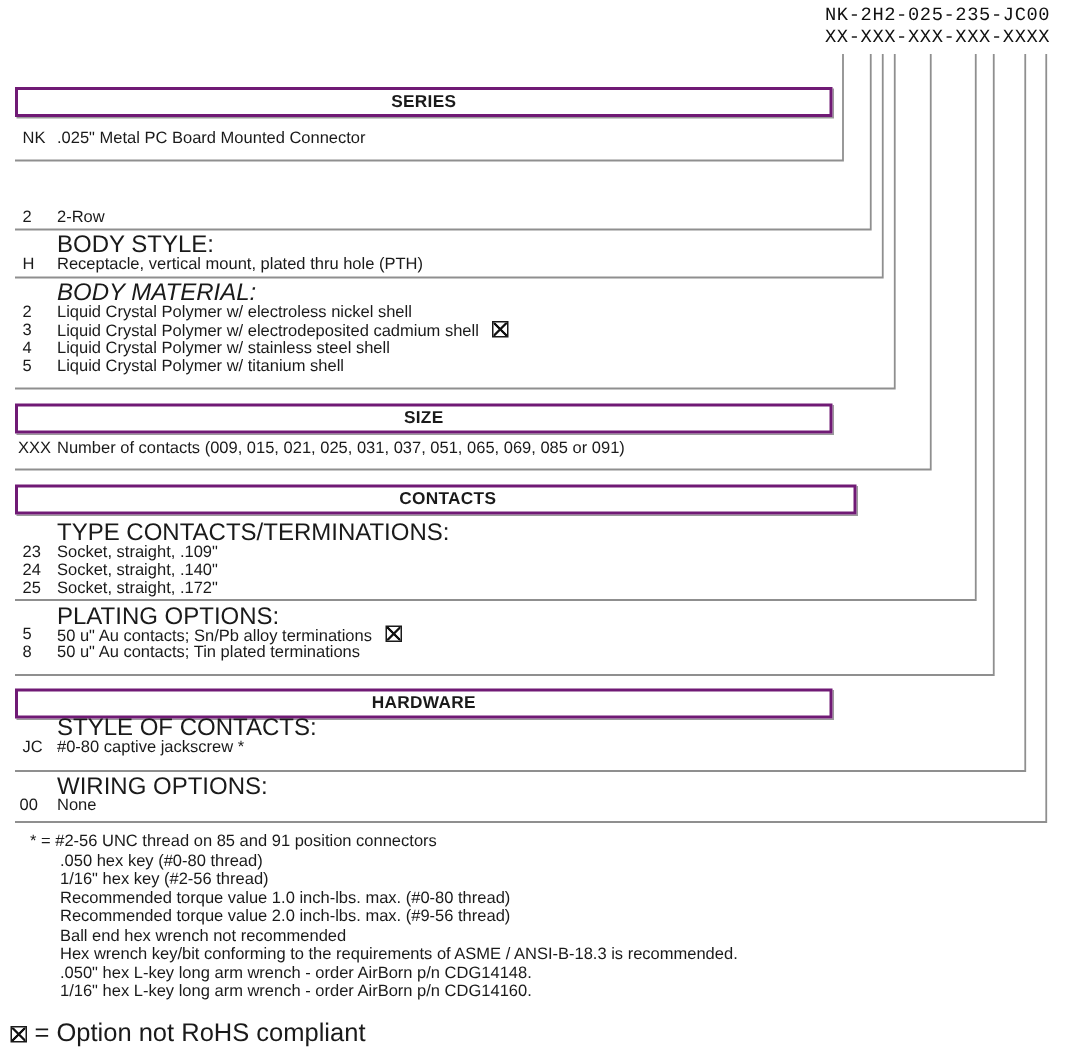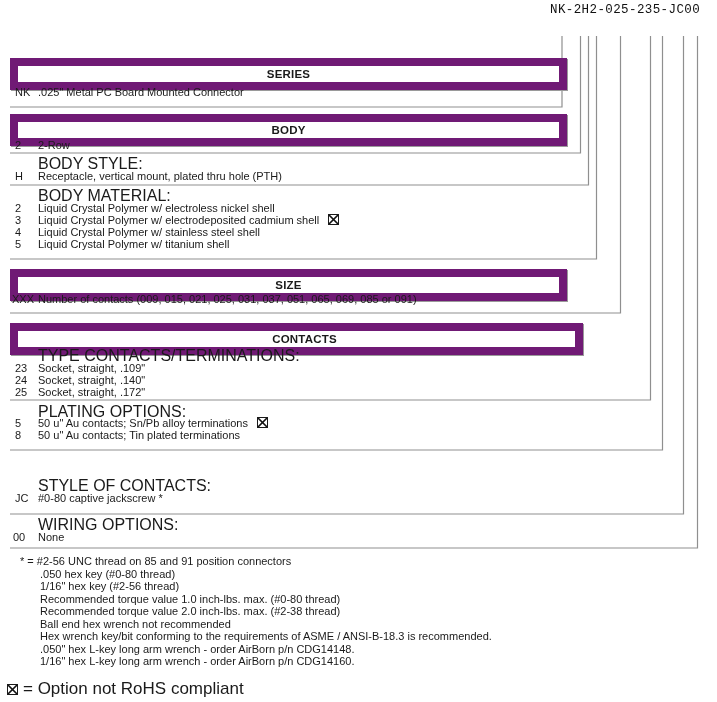--- a/index.html
+++ b/index.html
@@ -1,21 +1,21 @@
 <!DOCTYPE html>
 <html><head>
 <meta charset="utf-8">
 <style>
   html,body{margin:0;padding:0;background:#fff;}
   .page{position:relative;width:717px;height:702px;background:#ffffff;
         font-family:"Liberation Sans",sans-serif;color:#1a1a1a;overflow:hidden;}
   .pn{position:absolute;left:550px;font-family:"Liberation Mono","DejaVu Sans Mono",monospace;
       font-size:12.5px;letter-spacing:0.4px;color:#111;white-space:nowrap;}
   .lines-svg{position:absolute;left:0;top:0;}
-  .secbox{position:absolute;left:10px;width:541px;height:16px;border:8px solid #701a75;
+  .secbox{position:absolute;left:10px;width:541px;height:16px;border:2px solid #701a75;
           box-shadow:1px 1px 0 #9a9a9a;background:#fff;text-align:center;
           font-weight:bold;font-size:11.5px;line-height:16px;letter-spacing:0.2px;}
   .row{position:absolute;left:0;width:717px;font-size:11px;line-height:12px;white-space:nowrap;}
   .code{position:absolute;left:15px;}
   .desc{position:absolute;left:38px;}
   .sublabel{position:absolute;left:38px;font-size:16px;line-height:12px;white-space:nowrap;}
   .nr{display:inline-block;width:9px;height:9px;border:1px solid #1a1a1a;margin-left:9px;
       vertical-align:-1px;
       background:
         linear-gradient(45deg, transparent 42%, #111 46%, #111 54%, transparent 58%),
@@ -24,20 +24,21 @@
   .foot .cont{margin-left:20px;}
   .legend{position:absolute;left:7px;top:683px;font-size:17px;line-height:12px;white-space:nowrap;}
   .legend .nr{margin-left:0;margin-right:5px;}
 </style>
 </head>
 <body>
 
 <div class="page">
 
   <div class="pn" style="top:3px;">NK-2H2-025-235-JC00</div>
+  <div class="pn" style="top:18px;">XX-XXX-XXX-XXX-XXXX</div>
 
   <svg class="lines-svg" width="717" height="702" viewBox="0 0 717 702">
     <g fill="none" stroke="#8f8f8f" stroke-width="1.2">
       <polyline points="562,36 562,107 10,107"></polyline>
       <polyline points="580.5,36 580.5,153 10,153"></polyline>
       <polyline points="588.5,36 588.5,185 10,185"></polyline>
       <polyline points="596.5,36 596.5,259 10,259"></polyline>
       <polyline points="620.5,36 620.5,313 10,313"></polyline>
       <polyline points="650.5,36 650.5,400 10,400"></polyline>
       <polyline points="662.5,36 662.5,450 10,450"></polyline>
@@ -45,33 +46,32 @@
       <polyline points="697.5,36 697.5,548 10,548"></polyline>
     </g>
   </svg>
 
   <div class="secbox" style="top:58px;">SERIES</div>
   <div class="row" style="top:86px;">
     <span class="code">NK</span>
     <span class="desc">.025" Metal PC Board Mounted Connector</span>
   </div>
 
-  <div class="secbox" style="top:114px;">BODY</div>
   <div class="row" style="top:139px;">
     <span class="code">2</span>
     <span class="desc">2-Row</span>
   </div>
 
   <div class="sublabel" style="top:158px;">BODY STYLE:</div>
   <div class="row" style="top:170px;">
     <span class="code">H</span>
     <span class="desc">Receptacle, vertical mount, plated thru hole (PTH)</span>
   </div>
 
-  <div class="sublabel" style="top:190px;">BODY MATERIAL:</div>
+  <div class="sublabel" style="top:190px;font-style:italic;">BODY MATERIAL:</div>
   <div class="row" style="top:202px;">
     <span class="code">2</span>
     <span class="desc"><span>Liquid Crystal Polymer w/ electroless nickel shell</span></span>
   </div>
   <div class="row" style="top:214px;">
     <span class="code">3</span>
     <span class="desc"><span>Liquid Crystal Polymer w/ electrodeposited cadmium shell</span><span class="nr"></span></span>
   </div>
   <div class="row" style="top:226px;">
     <span class="code">4</span>
@@ -106,37 +106,38 @@
   <div class="sublabel" style="top:406px;text-align:center;">PLATING OPTIONS:</div>
   <div class="row" style="top:417px;">
     <span class="code">5</span>
     <span class="desc"><span>50 u" Au contacts; Sn/Pb alloy terminations</span><span class="nr"></span></span>
   </div>
   <div class="row" style="top:429px;">
     <span class="code">8</span>
     <span class="desc"><span>50 u" Au contacts; Tin plated terminations</span></span>
   </div>
 
+  <div class="secbox" style="top:459px;">HARDWARE</div>
   <div class="sublabel" style="top:480px;">STYLE OF CONTACTS:</div>
   <div class="row" style="top:492px;">
     <span class="code">JC</span>
     <span class="desc">#0-80 captive jackscrew *</span>
   </div>
   <div class="sublabel" style="top:519px;">WIRING OPTIONS:</div>
   <div class="row" style="top:531px;">
     <span class="code" style="left:13px;">00</span>
     <span class="desc">None</span>
   </div>
 
   <div class="foot">
     <div>* = #2-56 UNC thread on 85 and 91 position connectors</div>
     <div class="cont">.050 hex key (#0-80 thread)</div>
     <div class="cont">1/16" hex key (#2-56 thread)</div>
     <div class="cont">Recommended torque value 1.0 inch-lbs. max. (#0-80 thread)</div>
-    <div class="cont">Recommended torque value 2.0 inch-lbs. max. (#2-38 thread)</div>
+    <div class="cont">Recommended torque value 2.0 inch-lbs. max. (#9-56 thread)</div>
     <div class="cont">Ball end hex wrench not recommended</div>
     <div class="cont">Hex wrench key/bit conforming to the requirements of ASME / ANSI-B-18.3 is recommended.</div>
     <div class="cont">.050" hex L-key long arm wrench - order AirBorn p/n CDG14148.</div>
     <div class="cont">1/16" hex L-key long arm wrench - order AirBorn p/n CDG14160.</div>
   </div>
 
   <div class="legend">
     <span class="nr"></span><span>= Option not RoHS compliant</span>
   </div>
 

